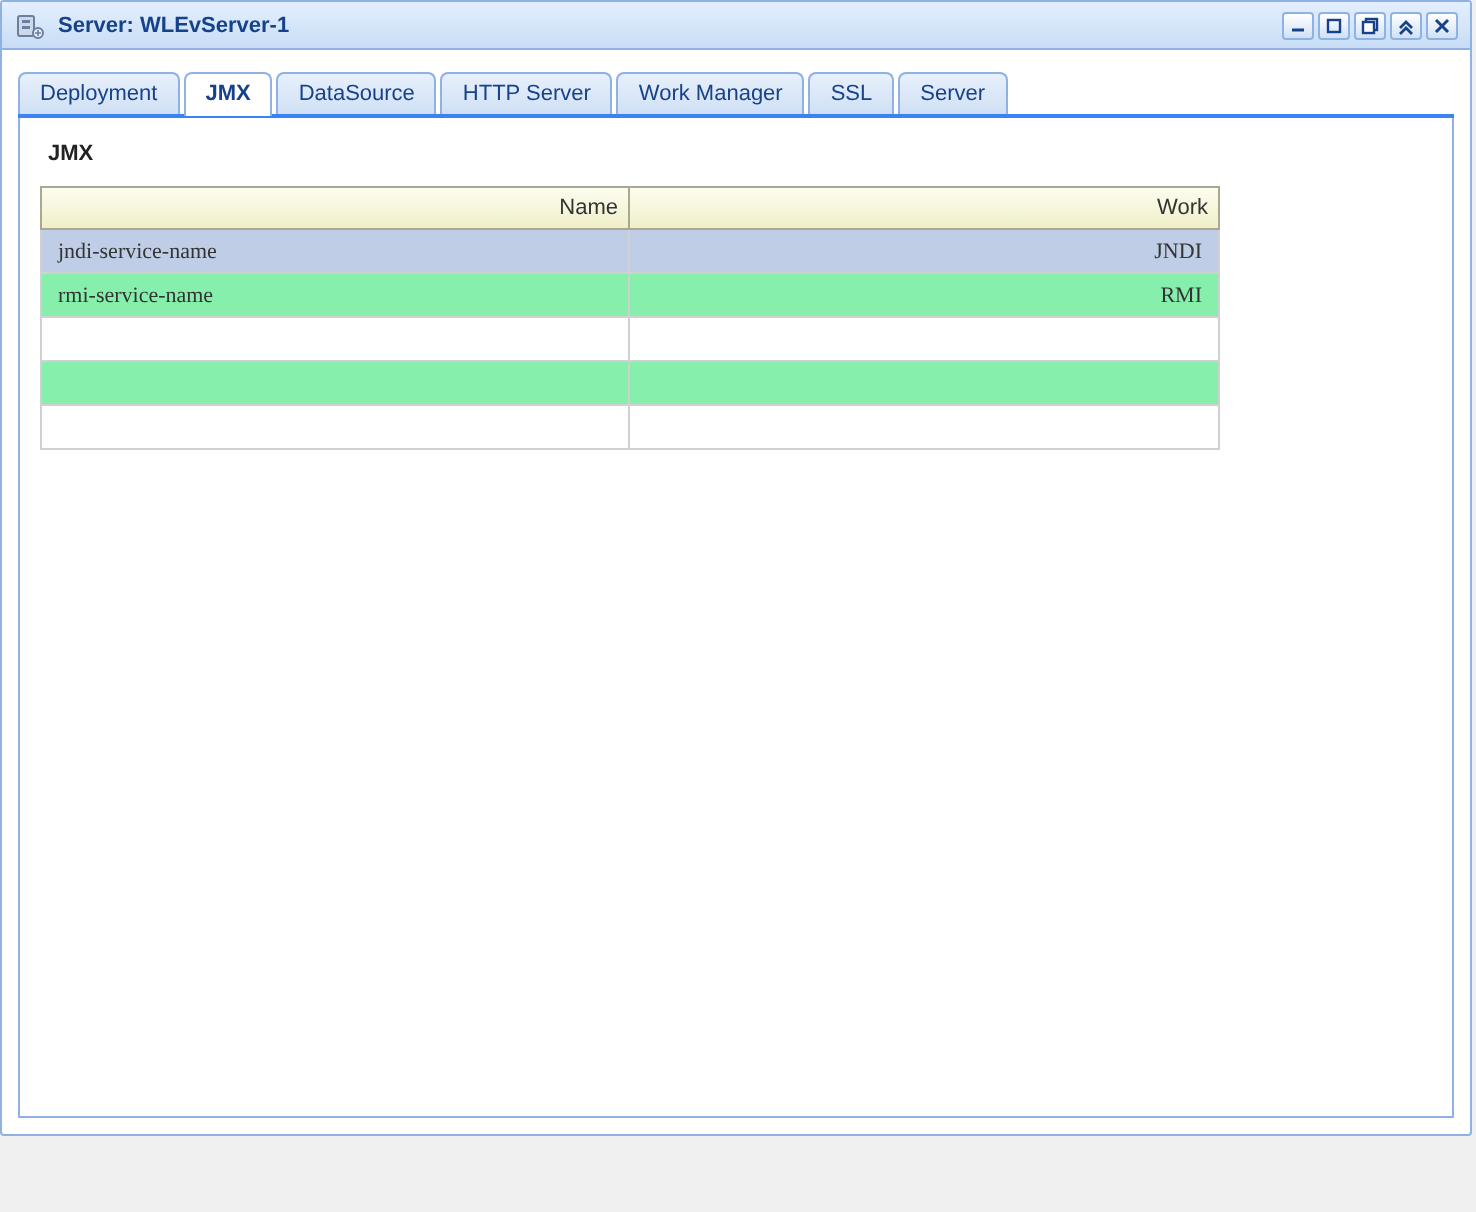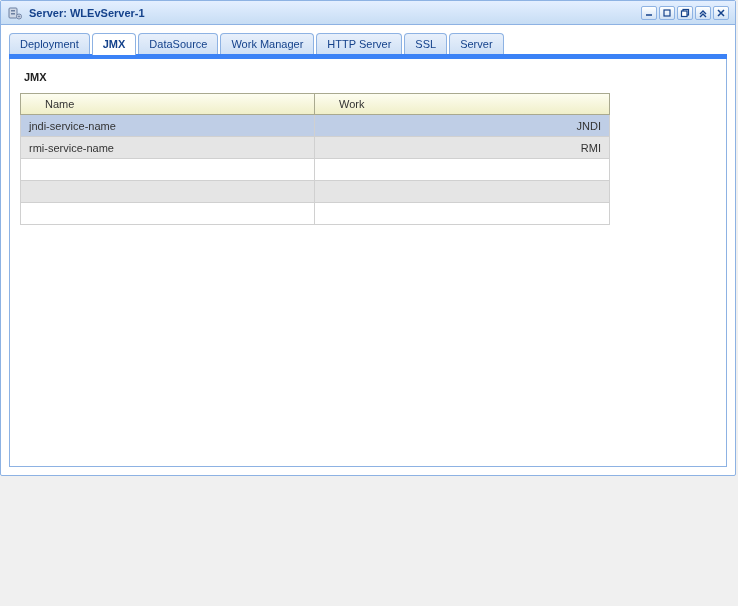--- a/index.html
+++ b/index.html
@@ -1,36 +1,36 @@
 <!DOCTYPE html>
 <html><head>
   <meta charset="utf-8">
   <style>
     * { box-sizing: border-box; margin: 0; padding: 0; }
     body { font-family: Tahoma, Arial, sans-serif; font-size: 11px; background: #f0f0f0; width: 738px; height: 606px; overflow: hidden; }
-    .panel { width: 736px; height: 476px; border: 1px solid #8db2e3; background: #ffffff; border-radius: 2px; }
+    .panel { width: 736px; height: 568px; border: 1px solid #8db2e3; background: #ffffff; border-radius: 2px; }
     .titlebar { display: flex; align-items: center; height: 24px; padding: 0 6px; background: linear-gradient(to bottom, #e4efff 0%, #c7ddf4 100%); border-bottom: 1px solid #8db2e3; }
     .titlebar .icon { width: 16px; height: 16px; margin-right: 6px; display: flex; align-items: center; justify-content: center; }
     .titlebar .title { font-weight: bold; color: #15428b; font-size: 11px; }
     .title-controls { margin-left: auto; display: flex; gap: 2px; }
     .title-btn { width: 16px; height: 14px; border: 1px solid #8db2e3; background: linear-gradient(to bottom, #ffffff, #d0e1f5); border-radius: 2px; display: flex; align-items: center; justify-content: center; cursor: pointer; }
     .title-btn svg { display: block; }
     .body { padding: 8px; height: calc(100% - 24px); }
-    .tabs { display: flex; align-items: flex-end; gap: 2px; height: 26px; border-bottom: 5px solid #3b82f6; }
+    .tabs { display: flex; align-items: flex-end; gap: 2px; height: 26px; border-bottom: 2px solid #3b82f6; }
     .tab { padding: 5px 10px 4px 10px; border: 1px solid #8db2e3; border-bottom: none; border-top-left-radius: 4px; border-top-right-radius: 4px; background: linear-gradient(to bottom, #e8f0fb 0%, #cfe0f5 100%); color: #15428b; cursor: pointer; line-height: 1; }
     .tab.active { background: #ffffff; font-weight: bold; position: relative; top: 1px; padding-bottom: 5px; }
     .tab-panel { border: 1px solid #8db2e3; border-top: none; background: #ffffff; padding: 10px 10px; height: calc(100% - 26px); }
     .section-title { font-weight: bold; color: #222; margin: 2px 0 10px 4px; }
     table.grid { border-collapse: separate; border-spacing: 0; width: 590px; }
-    table.grid th { background: linear-gradient(to bottom, #fdfdf0 0%, #f0efc9 100%); border: 1px solid #a9a98f; text-align: left; font-weight: normal; padding: 4px 24px; color: #333; }
+    table.grid th { background: linear-gradient(to bottom, #fdfdf0 0%, #f0efc9 100%); border: 1px solid #a9a98f; text-align: right; font-weight: normal; padding: 4px 5px; color: #333; }
     table.grid th + th { border-left: none; }
-    table.grid td { border: 1px solid #d0d0d0; border-top: none; padding: 4px 8px; height: 22px; color: #333; }
+    table.grid td { border: 1px solid #d0d0d0; border-top: none; padding: 4px 8px; height: 22px; color: #333; font-family: Liberation Serif, serif; }
     table.grid td + td { border-left: none; text-align: right; }
     table.grid tr.row-selected td { background: #bfcee6; }
-    table.grid tr.row-alt td { background: #e5e5e5; }
+    table.grid tr.row-alt td { background: #86efac; }
     table.grid tr.row td { background: #ffffff; }
     .col-name { width: 50%; }
     .col-value { width: 50%; }
   </style>
 </head>
 <body>
 
 <div class="panel">
   <div class="titlebar">
     <span class="icon">
@@ -75,22 +75,22 @@
           </svg>
       </div>
     </div>
   </div>
 
   <div class="body">
     <div class="tabs">
       <div class="tab">Deployment</div>
       <div class="tab active">JMX</div>
       <div class="tab">DataSource</div>
+      <div class="tab">HTTP Server</div>
       <div class="tab">Work Manager</div>
-      <div class="tab">HTTP Server</div>
       <div class="tab">SSL</div>
       <div class="tab">Server</div>
     </div>
 
     <div class="tab-panel">
       <div class="section-title">JMX</div>
       <table class="grid">
         <thead>
           <tr>
             <th class="col-name">Name</th>

